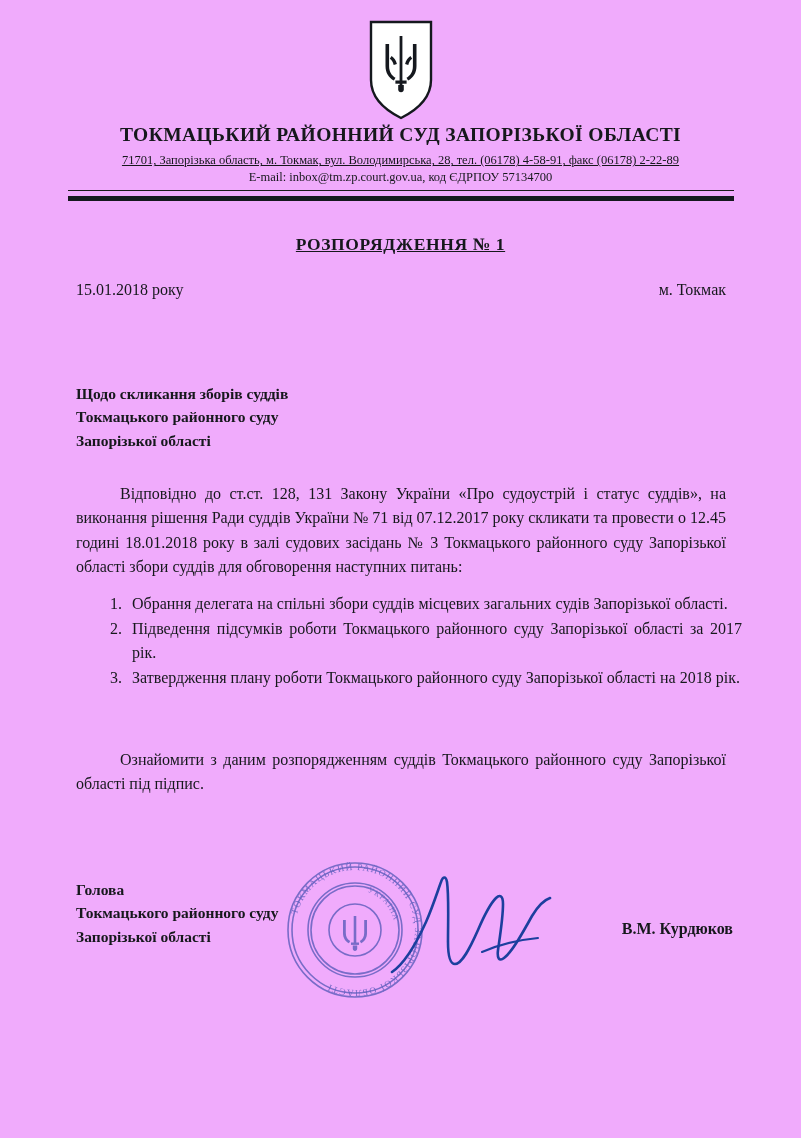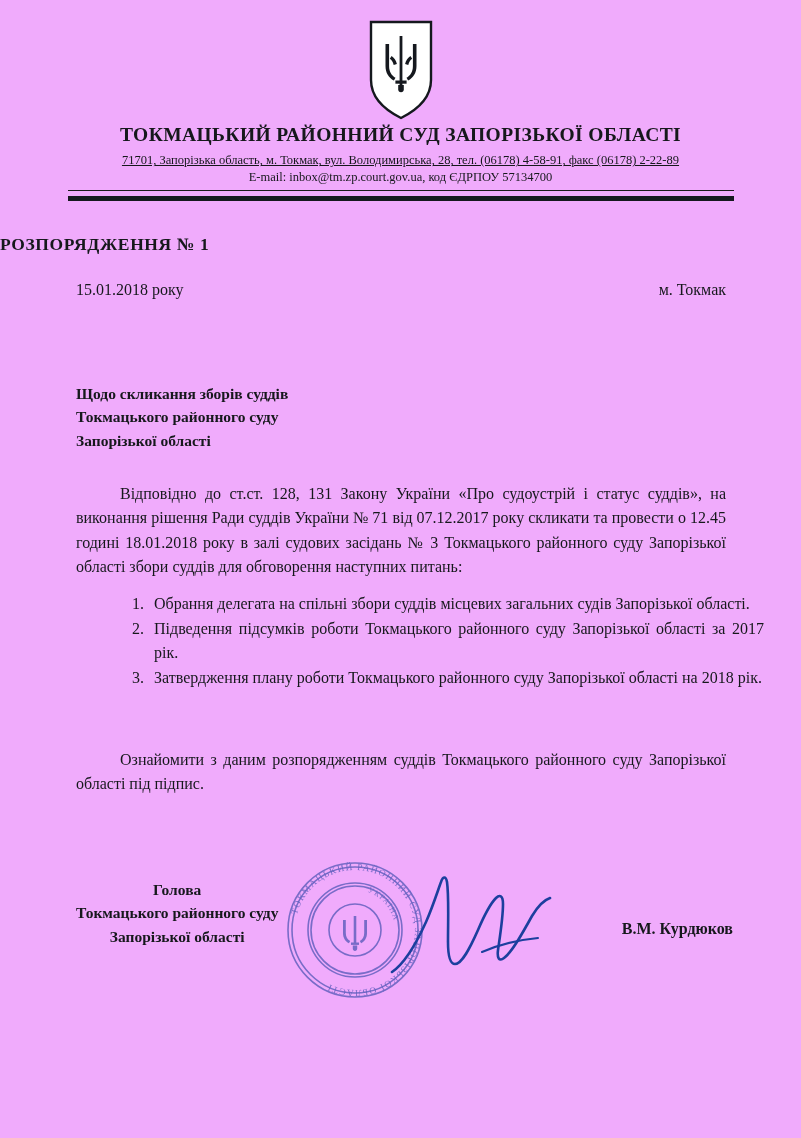--- a/index.html
+++ b/index.html
@@ -78,23 +78,25 @@
     background: #15181e;
     top: 196px;
   }
 
   
   .doc-title {
     position: absolute;
     top: 234px;
     left: 0;
     width: 801px;
+    text-align: center;
     font-size: 17.5px;
     font-weight: bold;
     letter-spacing: 0.6px;
+    text-decoration: underline;
   }
 
   
   .meta-row {
     position: absolute;
     top: 281px;
     left: 76px;
     width: 650px;
     display: flex;
     justify-content: space-between;
@@ -122,21 +124,21 @@
     font-size: 16px;
     line-height: 1.52;
     text-align: justify;
     text-indent: 44px;
   }
 
   
   .agenda {
     position: absolute;
     top: 592px;
-    left: 124px;
+    left: 102px;
     width: 616px;
     font-size: 16px;
     line-height: 1.5;
     margin: 0;
     padding-left: 24px;
   }
   .agenda li {
     text-align: justify;
     margin-bottom: 1px;
     padding-left: 6px;
@@ -156,21 +158,21 @@
 
   
   .sign-left {
     position: absolute;
     top: 878px;
     left: 76px;
     font-size: 15.5px;
     font-weight: bold;
     line-height: 1.5;
   }
-  .sign-left div { white-space: nowrap; text-align: center; }
+  .sign-left div { white-space: nowrap; }
   .sign-right {
     position: absolute;
     top: 920px;
     right: 68px;
     font-size: 16px;
     font-weight: bold;
   }
 
   
   .seal {

